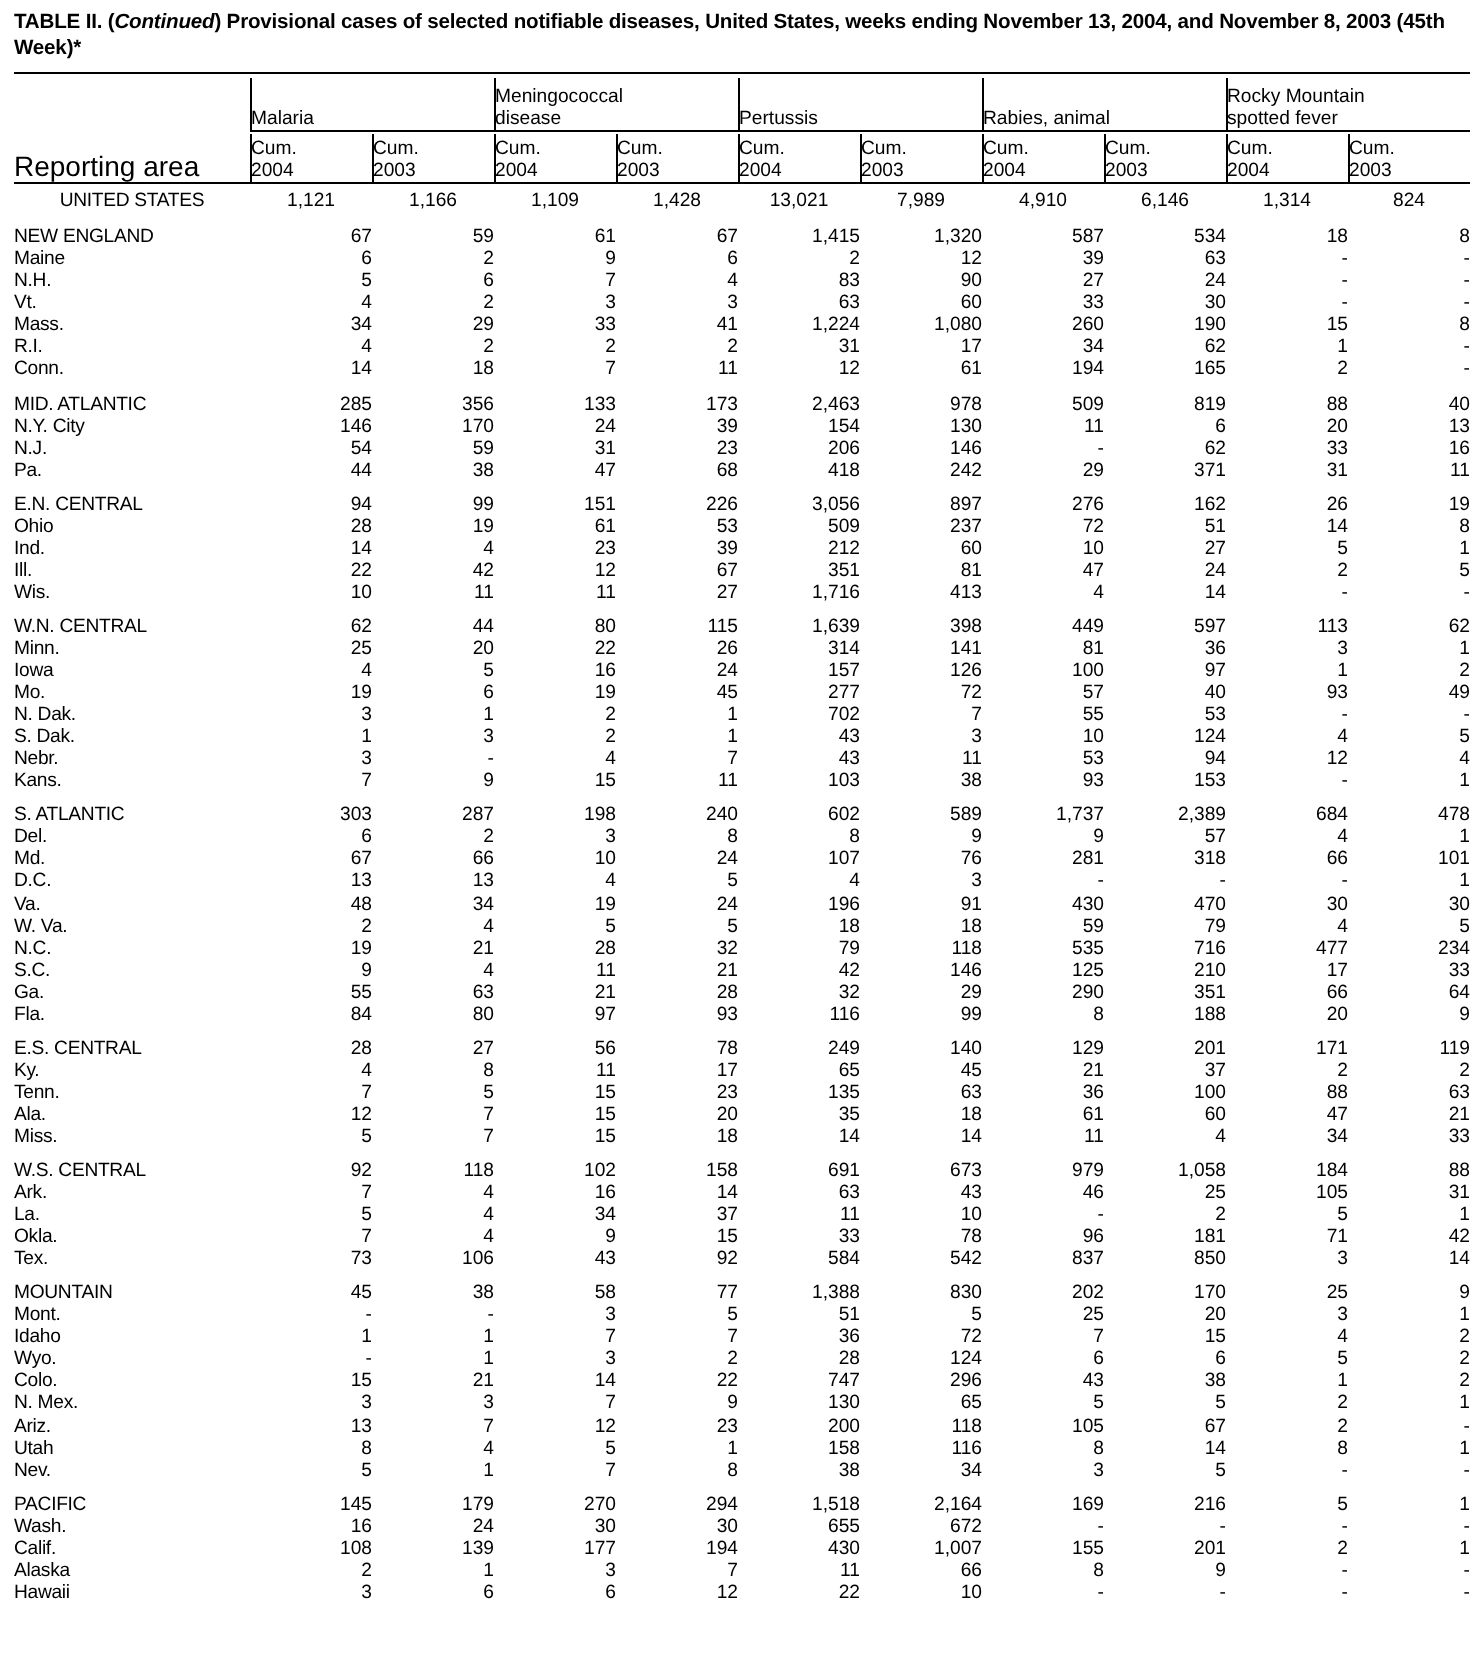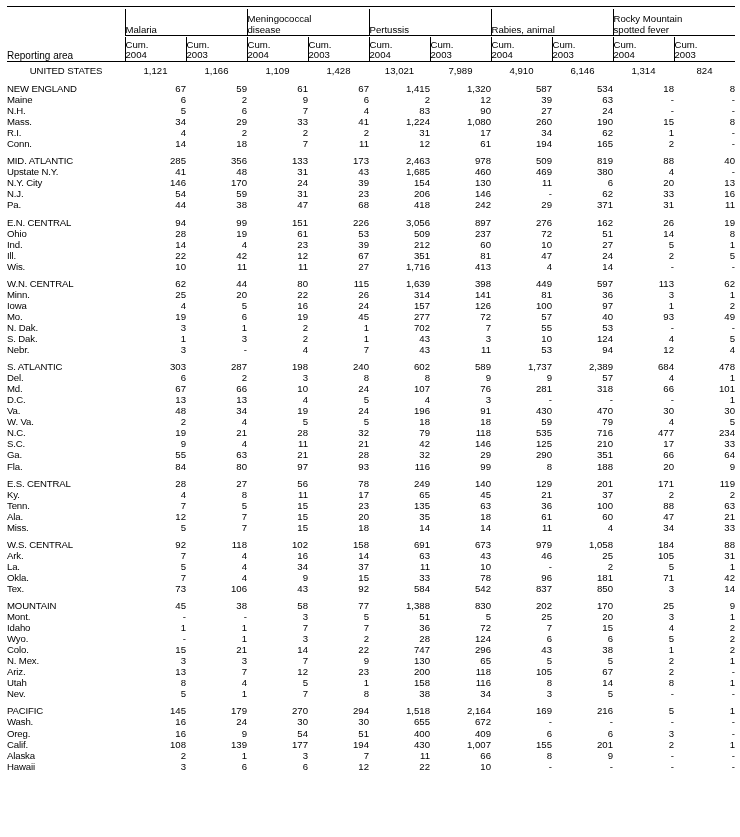--- a/index.html
+++ b/index.html
@@ -66,21 +66,21 @@
     font-size: 9.6px;
     line-height: 10.6px;
     padding-bottom: 2px;
     height: 24px;
     vertical-align: bottom;
   }
   .vline { border-left: 0.9px solid #000; }
 
   .reporting-area-hdr {
     text-align: left;
-    font-size: 10px;
+    font-size: 14px;
     vertical-align: bottom;
     padding-bottom: 2px;
     padding-left: 1px;
   }
   .hdr-botrule td { border-top: 1.1px solid #000; height: 2px; }
 
   
   tr.datarow td {
     height: 11.05px;
     line-height: 11.05px;
@@ -101,20 +101,23 @@
     line-height: 6px;
     font-size: 1px;
   }
   tr.us-row td { height: 13px; line-height: 13px; text-align: center; }
 </style>
 </head>
 <body>
 
 <div class="page">
 
+  <div class="table-title">
+    <span>TABLE II. (</span><i>Continued</i><span>) Provisional cases of selected notifiable diseases, United States, weeks ending November 13, 2004, and November 8, 2003 (45th Week)*</span>
+  </div>
 
   <table class="mmwr">
     <colgroup>
       <col style="width:118px">
       <col style="width:61px">
         <col style="width:61px">
       <col style="width:61px">
         <col style="width:61px">
       <col style="width:61px">
         <col style="width:61px">
@@ -216,20 +219,33 @@
           <td class="num">7</td>
           <td class="num">4</td>
           <td class="num">83</td>
           <td class="num">90</td>
           <td class="num">27</td>
           <td class="num">24</td>
           <td class="num">-</td>
           <td class="num">-</td>
         </tr>
         <tr class="datarow">
+          <td class="area">Vt.</td>
+          <td class="num">4</td>
+          <td class="num">2</td>
+          <td class="num">3</td>
+          <td class="num">3</td>
+          <td class="num">63</td>
+          <td class="num">60</td>
+          <td class="num">33</td>
+          <td class="num">30</td>
+          <td class="num">-</td>
+          <td class="num">-</td>
+        </tr>
+        <tr class="datarow">
           <td class="area">Mass.</td>
           <td class="num">34</td>
           <td class="num">29</td>
           <td class="num">33</td>
           <td class="num">41</td>
           <td class="num">1,224</td>
           <td class="num">1,080</td>
           <td class="num">260</td>
           <td class="num">190</td>
           <td class="num">15</td>
@@ -271,33 +287,20 @@
           <td class="num">133</td>
           <td class="num">173</td>
           <td class="num">2,463</td>
           <td class="num">978</td>
           <td class="num">509</td>
           <td class="num">819</td>
           <td class="num">88</td>
           <td class="num">40</td>
         </tr>
         <tr class="datarow">
-          <td class="area">Upstate N.Y.</td>
-          <td class="num">41</td>
-          <td class="num">48</td>
-          <td class="num">31</td>
-          <td class="num">43</td>
-          <td class="num">1,685</td>
-          <td class="num">460</td>
-          <td class="num">469</td>
-          <td class="num">380</td>
-          <td class="num">4</td>
-          <td class="num">-</td>
-        </tr>
-        <tr class="datarow">
           <td class="area">N.Y. City</td>
           <td class="num">146</td>
           <td class="num">170</td>
           <td class="num">24</td>
           <td class="num">39</td>
           <td class="num">154</td>
           <td class="num">130</td>
           <td class="num">11</td>
           <td class="num">6</td>
           <td class="num">20</td>
@@ -484,20 +487,33 @@
           <td class="num">-</td>
           <td class="num">4</td>
           <td class="num">7</td>
           <td class="num">43</td>
           <td class="num">11</td>
           <td class="num">53</td>
           <td class="num">94</td>
           <td class="num">12</td>
           <td class="num">4</td>
         </tr>
+        <tr class="datarow">
+          <td class="area">Kans.</td>
+          <td class="num">7</td>
+          <td class="num">9</td>
+          <td class="num">15</td>
+          <td class="num">11</td>
+          <td class="num">103</td>
+          <td class="num">38</td>
+          <td class="num">93</td>
+          <td class="num">153</td>
+          <td class="num">-</td>
+          <td class="num">1</td>
+        </tr>
         <tr class="spacer">
           <td colspan="11"></td>
         </tr>
         <tr class="datarow">
           <td class="area">S. ATLANTIC</td>
           <td class="num">303</td>
           <td class="num">287</td>
           <td class="num">198</td>
           <td class="num">240</td>
           <td class="num">602</td>
@@ -903,33 +919,20 @@
           <td class="num">30</td>
           <td class="num">30</td>
           <td class="num">655</td>
           <td class="num">672</td>
           <td class="num">-</td>
           <td class="num">-</td>
           <td class="num">-</td>
           <td class="num">-</td>
         </tr>
         <tr class="datarow">
-          <td class="area">Oreg.</td>
-          <td class="num">16</td>
-          <td class="num">9</td>
-          <td class="num">54</td>
-          <td class="num">51</td>
-          <td class="num">400</td>
-          <td class="num">409</td>
-          <td class="num">6</td>
-          <td class="num">6</td>
-          <td class="num">3</td>
-          <td class="num">-</td>
-        </tr>
-        <tr class="datarow">
           <td class="area">Calif.</td>
           <td class="num">108</td>
           <td class="num">139</td>
           <td class="num">177</td>
           <td class="num">194</td>
           <td class="num">430</td>
           <td class="num">1,007</td>
           <td class="num">155</td>
           <td class="num">201</td>
           <td class="num">2</td>

